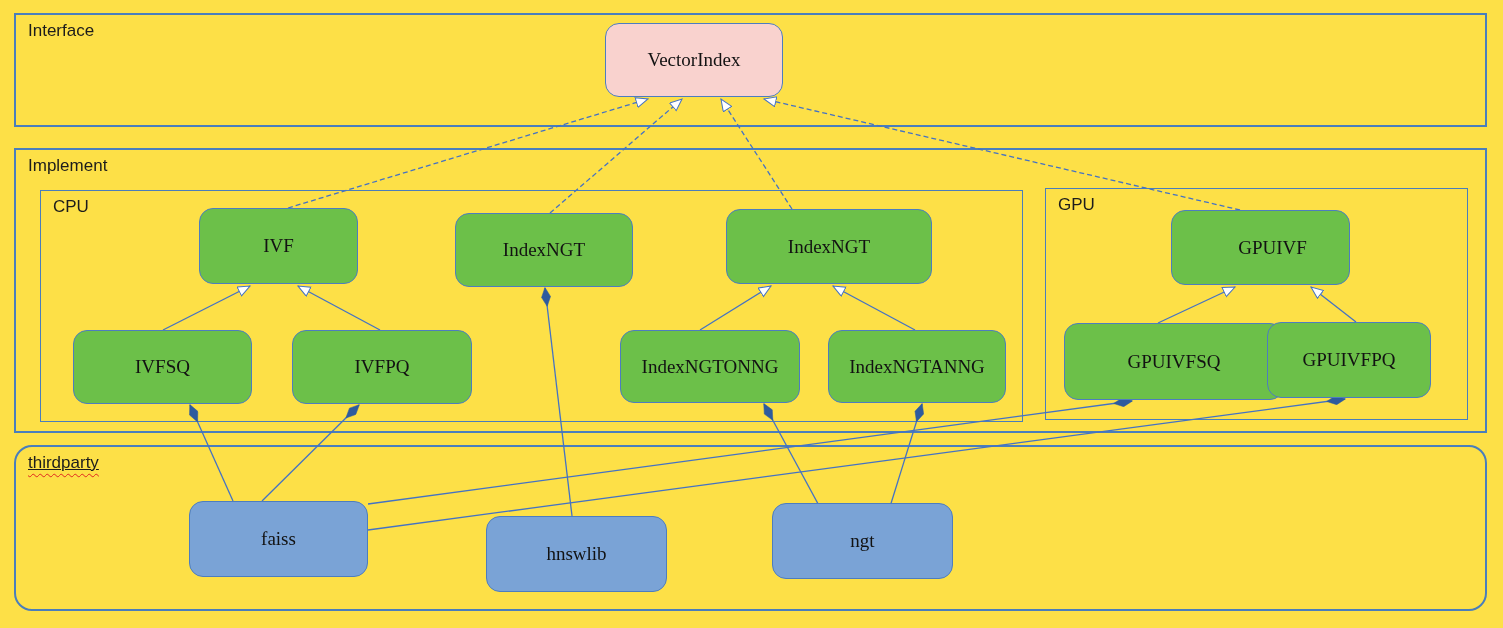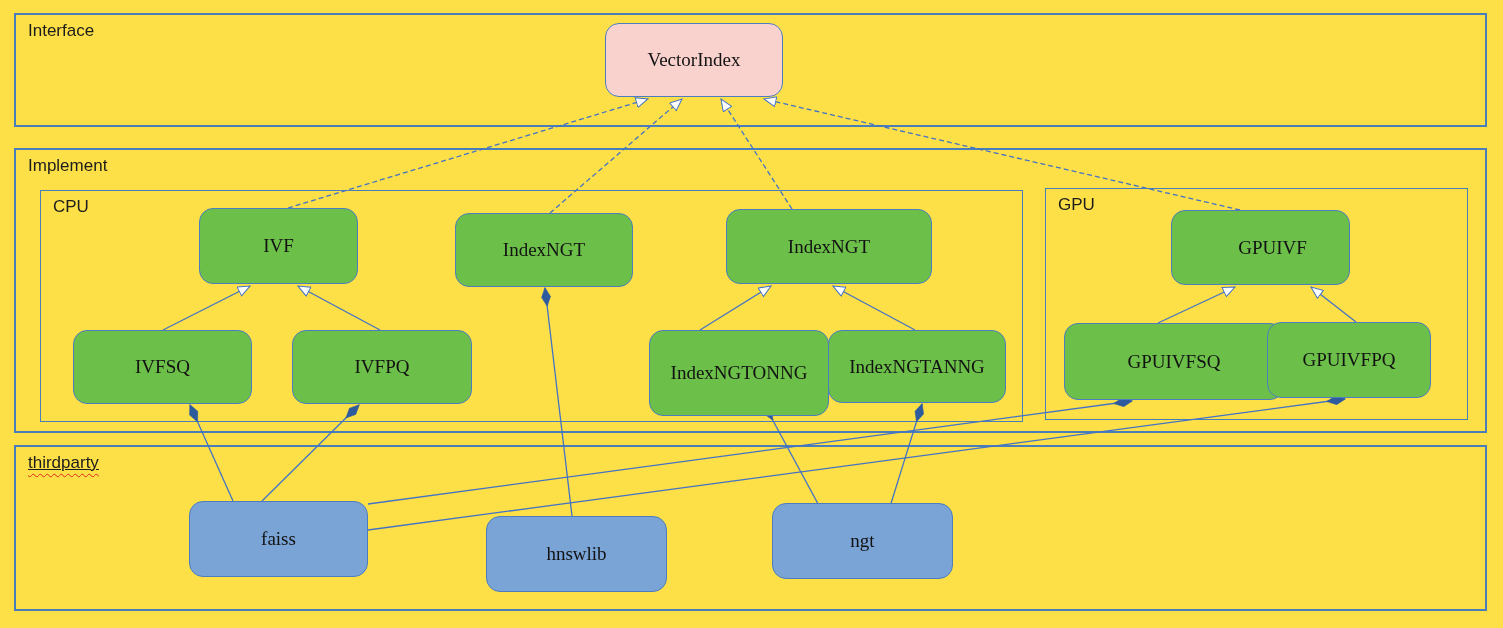--- a/index.html
+++ b/index.html
@@ -70,21 +70,21 @@
   </div>
 
   <div class="container inner" style="left:40px; top:190px; width:983px; height:232px;">
     <span class="clabel">CPU</span>
   </div>
 
   <div class="container inner" style="left:1045px; top:188px; width:423px; height:232px;">
     <span class="clabel">GPU</span>
   </div>
 
-  <div class="container" style="left:14px; top:445px; width:1473px; height:166px;">
+  <div class="container" style="left:14px; top:445px; width:1473px; height:166px;border-radius:18px;">
     <span class="clabel underlined"><span class="squiggle">thirdparty</span></span>
   </div>
 
   <svg class="edges" viewBox="0 0 1503 628" xmlns="http://www.w3.org/2000/svg">
     <defs>
       <marker id="tri" markerUnits="userSpaceOnUse" markerWidth="16" markerHeight="12" refX="12.5" refY="5.5" orient="auto">
         <path d="M0.5,0.5 L12.5,5.5 L0.5,10.5 Z" fill="#ffffff" stroke="#4472c4" stroke-width="1"></path>
       </marker>
       <marker id="dia" markerUnits="userSpaceOnUse" markerWidth="20" markerHeight="10" refX="19" refY="5" orient="auto">
         <path d="M0.5,5 L10,0.5 L19.5,5 L10,9.5 Z" fill="#2e5b9e" stroke="#2e5b9e" stroke-width="0.5"></path>
@@ -133,21 +133,21 @@
   </div>
 
   <div class="node green" style="left:73px; top:330px; width:179px; height:74px;">
     <span class="nlabel">IVFSQ</span>
   </div>
 
   <div class="node green" style="left:292px; top:330px; width:180px; height:74px;">
     <span class="nlabel">IVFPQ</span>
   </div>
 
-  <div class="node green" style="left:649px; top:330px; width:180px; height:86px;align-items:center;">
+  <div class="node green" style="left:620px; top:330px; width:180px; height:73px;align-items:center;">
     <span class="nlabel">IndexNGTONNG</span>
   </div>
 
   <div class="node green" style="left:828px; top:330px; width:178px; height:73px;text-align:right;">
     <span class="nlabel">IndexNGTANNG</span>
   </div>
 
   <div class="node green" style="left:1064px; top:323px; width:220px; height:77px;">
     <span class="nlabel">GPUIVFSQ</span>
   </div>

